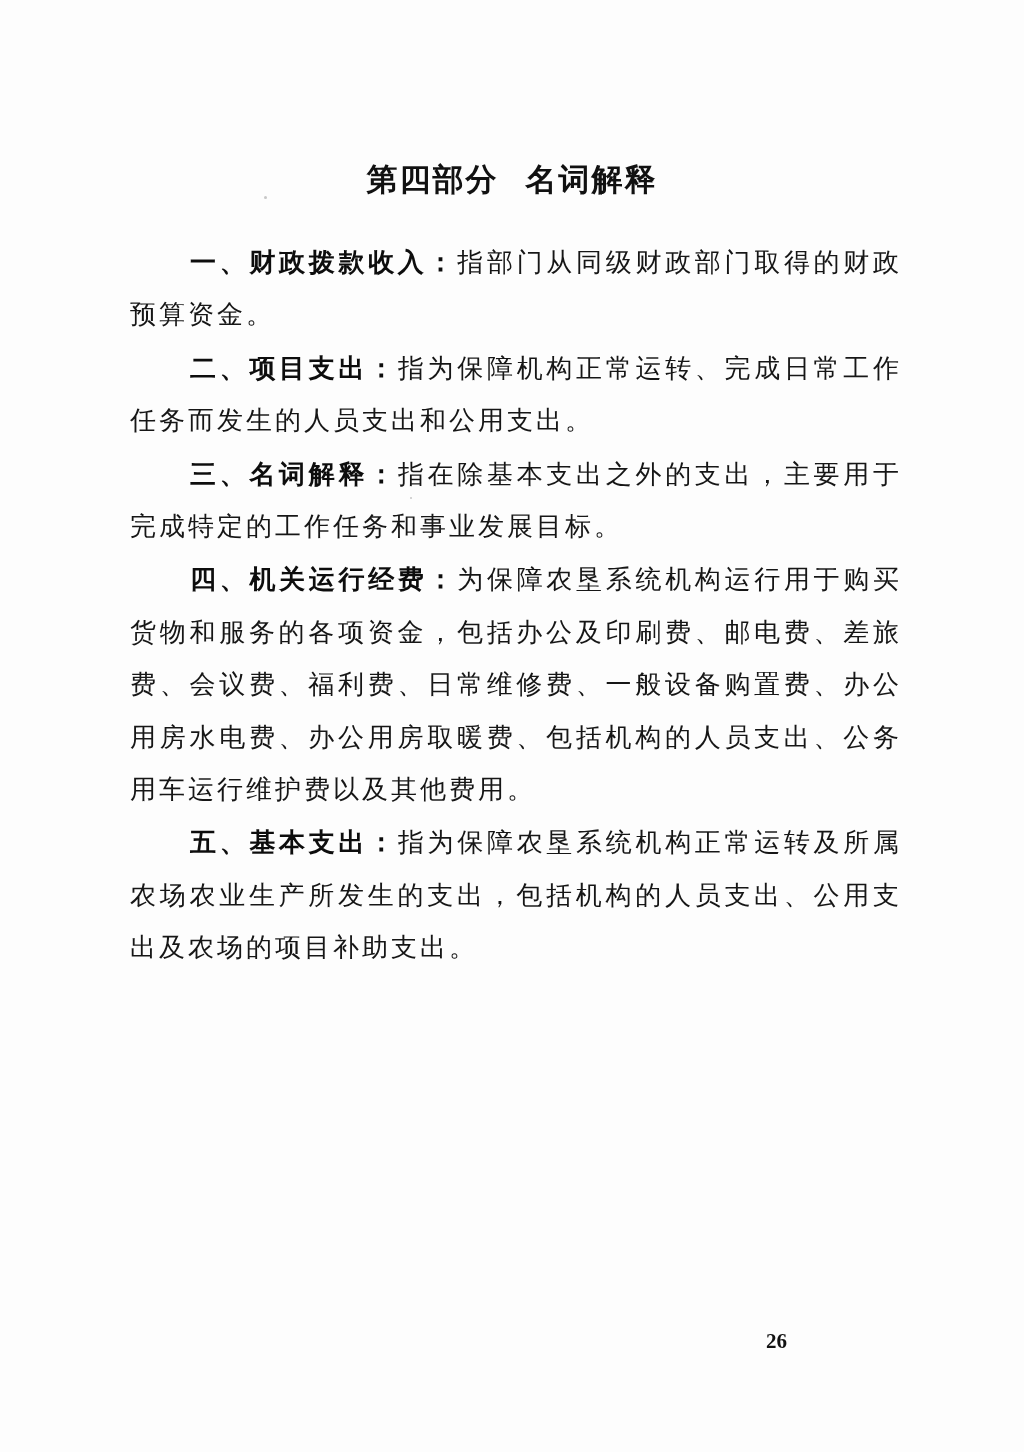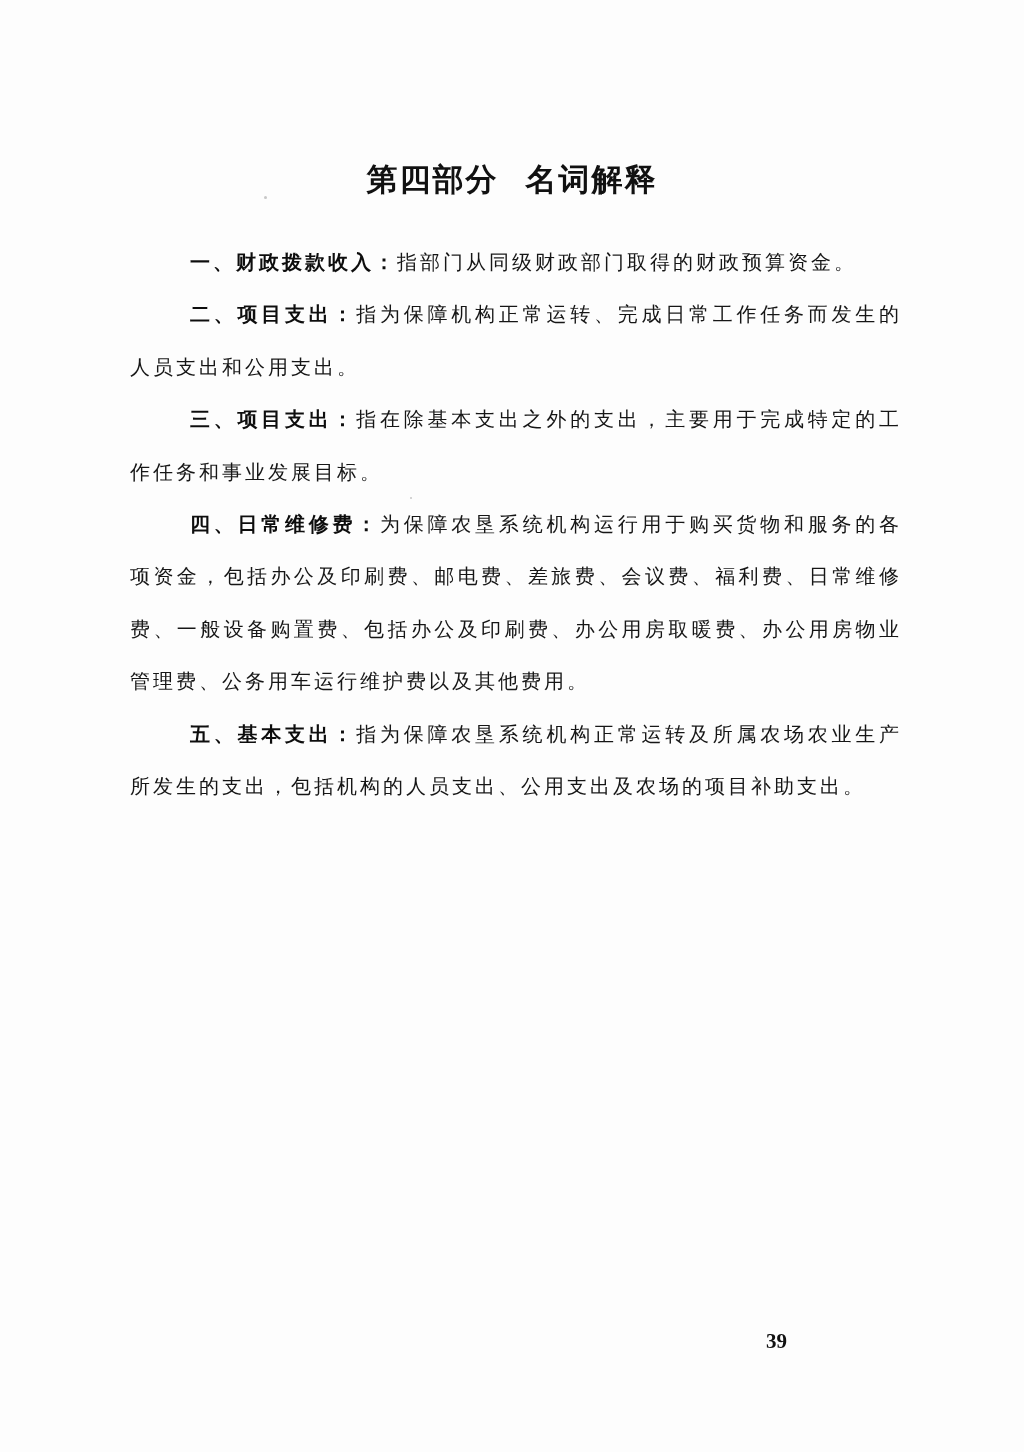--- a/index.html
+++ b/index.html
@@ -28,21 +28,21 @@
     letter-spacing: 2px;
     word-spacing: 14px;
     color: #111;
     white-space: nowrap;
   }
   .content {
     position: absolute;
     left: 130px;
     top: 236px;
     width: 772px;
-    font-size: 20px;
+    font-size: 26px;
     line-height: 52.4px;
     letter-spacing: 3px;
     text-align: justify;
     text-justify: inter-character;
     color: #161616;
   }
   .content p {
     margin: 0;
     padding: 0;
     text-indent: 60px;
@@ -85,31 +85,31 @@
 
     <p>
       <span class="term-lead">一、财政拨款收入：</span><span class="term-def">指部门从同级财政部门取得的财政预算资金。</span>
     </p>
 
     <p>
       <span class="term-lead">二、项目支出：</span><span class="term-def">指为保障机构正常运转、完成日常工作任务而发生的人员支出和公用支出。</span>
     </p>
 
     <p>
-      <span class="term-lead">三、项目支出：</span><span class="term-def">指在除基本支出之外的支出，主要用于完成特定的工作任务和事业发展目标。</span>
+      <span class="term-lead">三、名词解释：</span><span class="term-def">指在除基本支出之外的支出，主要用于完成特定的工作任务和事业发展目标。</span>
     </p>
 
     <p>
-      <span class="term-lead">四、日常维修费：</span><span class="term-def">为保障农垦系统机构运行用于购买货物和服务的各项资金，包括办公及印刷费、邮电费、差旅费、会议费、福利费、日常维修费、一般设备购置费、包括办公及印刷费、办公用房取暖费、办公用房物业管理费、公务用车运行维护费以及其他费用。</span>
+      <span class="term-lead">四、机关运行经费：</span><span class="term-def">为保障农垦系统机构运行用于购买货物和服务的各项资金，包括办公及印刷费、邮电费、差旅费、会议费、福利费、日常维修费、一般设备购置费、办公用房水电费、办公用房取暖费、包括机构的人员支出、公务用车运行维护费以及其他费用。</span>
     </p>
 
     <p>
       <span class="term-lead">五、基本支出：</span><span class="term-def">指为保障农垦系统机构正常运转及所属农场农业生产所发生的支出，包括机构的人员支出、公用支出及农场的项目补助支出。</span>
     </p>
 
   </div>
 
-  <div class="page-number">39</div>
+  <div class="page-number">26</div>
 
   <div class="speck speck-1"></div>
   <div class="speck speck-2"></div>
 
 </div>
 
 </body></html>

